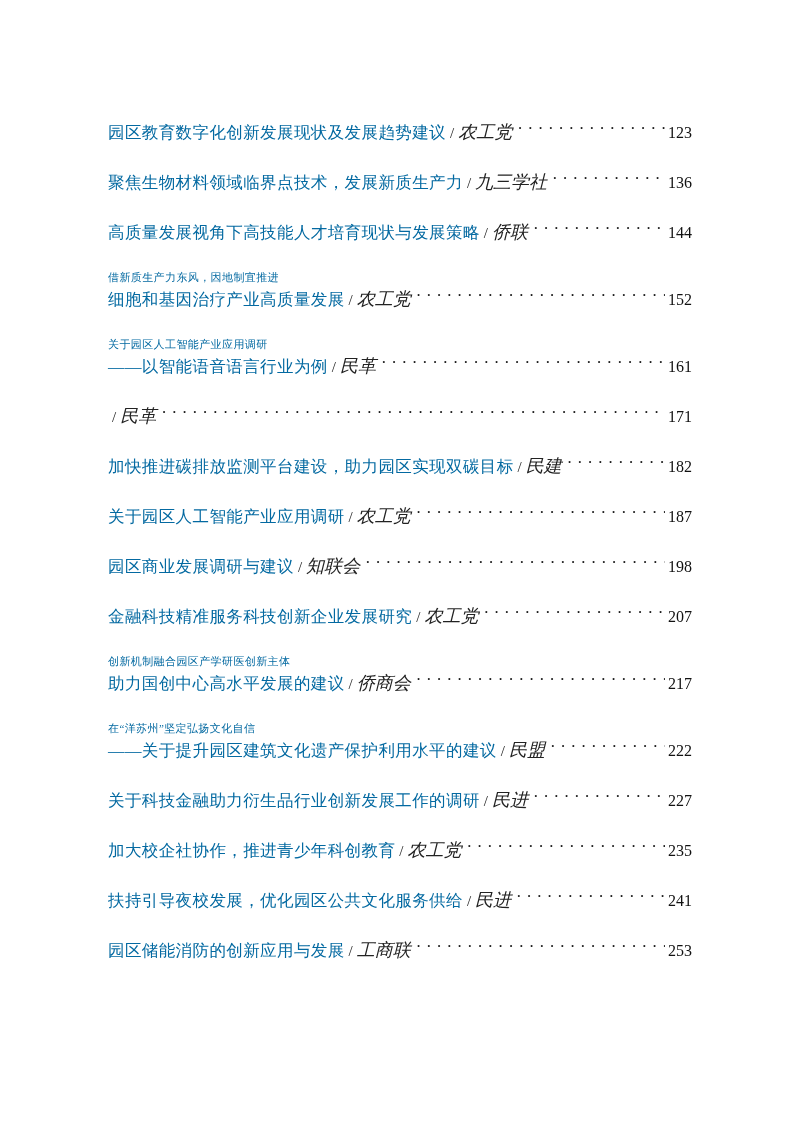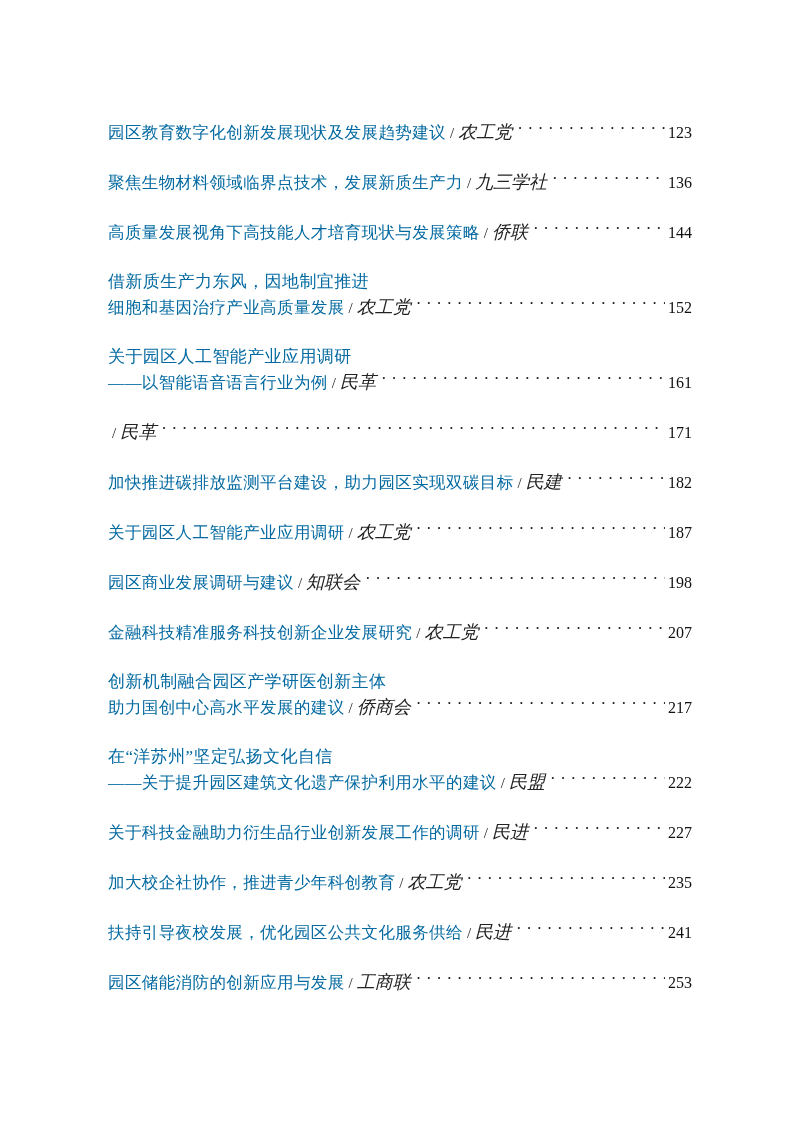--- a/index.html
+++ b/index.html
@@ -75,21 +75,21 @@
     white-space: nowrap;
   }
   .page-num {
     font-size: 16px;
     color: #111;
     font-family: "Liberation Serif", "DejaVu Serif", serif;
     min-width: 30px;
     text-align: left;
   }
   .subline {
-    font-size: 17px;
+    font-size: 11px;
     letter-spacing: 0.4px;
   }
 </style>
 </head>
 <body>
 
 <div class="page">
   <div class="toc" id="toc">
       <div class="toc-entry">
         <div class="entry-line">

